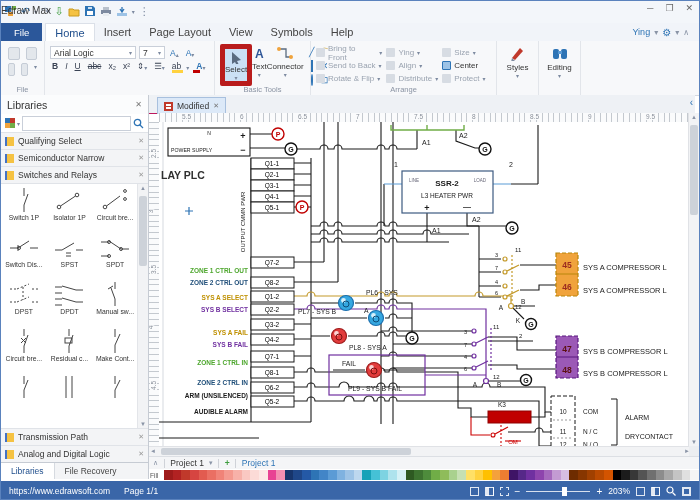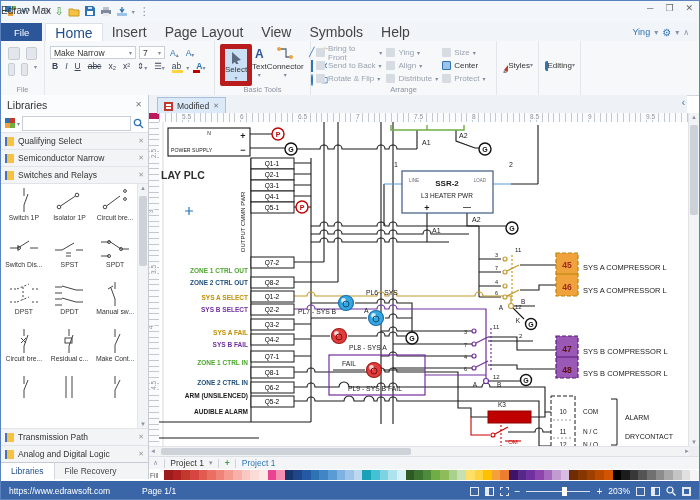--- a/index.html
+++ b/index.html
@@ -9,21 +9,21 @@
   .qat{position:absolute;left:4px;top:3px;display:flex;align-items:center;gap:4px}
   .qicon{font-size:11px;line-height:14px;color:#7d8aa0}
   .qicon.blue{color:#2e74b5}.qicon.green{color:#3f9e3f}
   .caret{font-size:6px;color:#7d8aa0}
   .app-title{position:absolute;left:0;right:0;top:4px;text-align:left;font-size:10px;color:#3a3a3a}
   .win-controls{position:absolute;right:6px;top:2px;display:flex;gap:12px;font-size:9px;color:#666}
   .win-controls span{cursor:default}
   
   .menurow{position:absolute;top:22px;left:0;right:0;height:18px;background:#f1f4f9;display:flex;align-items:stretch}
   .file-tab{background:#2b579a;color:#fff;padding:0 13px;font-size:9.5px;display:flex;align-items:center;margin-right:3px}
-  .mtab{padding:0 9px;font-size:14px;color:#444;display:flex;align-items:center}
+  .mtab{padding:0 9px;font-size:11px;color:#444;display:flex;align-items:center}
   .mtab.active{background:#fff;color:#1f4e8c;border:1px solid #dbe0e8;border-bottom:none}
   .account{margin-left:auto;display:flex;align-items:center;gap:4px;padding-right:10px;font-size:9px;color:#2e74b5}
   .account .gear{font-size:10px;color:#2e74b5}
   .account .chev{color:#8a94a6;font-size:8px}
   
   .ribbon{position:absolute;top:40px;left:0;right:0;height:54px;background:#f7f8fa;border-bottom:1px solid #d3d8e0;display:flex}
   .rgroup{position:relative;border-right:1px solid #e2e5ea;padding:3px 5px 11px;box-sizing:border-box}
   .rlabel{position:absolute;bottom:1px;left:0;right:0;text-align:center;font-size:7.5px;color:#8a93a3}
   .g-file{width:44px}
   .g-file .rowi{display:flex;gap:6px;margin:3px 2px}
@@ -42,21 +42,21 @@
   .minigrid span{font-size:9px;color:#2e74b5;text-align:center;line-height:12px}
   .shape-rect{width:10px;height:7px;background:#9dc3e6;border:1px solid #2e74b5;margin:2px auto}
   .shape-ellipse{width:10px;height:7px;background:#9dc3e6;border:1px solid #2e74b5;border-radius:50%;margin:2px auto}
   .g-arrange{width:186px}
   .arr-cols{display:flex;gap:4px;margin-top:3px}
   .arr-col{display:flex;flex-direction:column;gap:2px}
   .arr-item{display:flex;align-items:center;gap:3px;font-size:8px;color:#9aa3b0;height:11px}
   .arr-item.enabled{color:#333}
   .arr-ic{width:9px;height:9px;background:#d7dce3;border-radius:1px;flex:none}
   .arr-item.enabled .arr-ic{background:#9dc3e6;border:1px solid #2e74b5;box-sizing:border-box}
-  .g-single{width:42px;display:flex;flex-direction:row;align-items:center;padding-top:4px}
+  .g-single{width:42px;display:flex;flex-direction:column;align-items:center;padding-top:4px}
   .g-single .blabel{font-size:8px;color:#333;margin-top:2px}
   .g-rest{flex:1;border-right:none}
   
   .leftpanel{position:absolute;top:94px;left:0;width:148px;bottom:20px;background:#fff;border-right:1px solid #c6cbd3;display:flex;flex-direction:column;box-sizing:border-box}
   .lp-header{height:19px;display:flex;align-items:center;font-size:10.5px;color:#333;padding:0 6px;background:#fbfcfd}
   .lp-header .x{margin-left:auto;font-size:8px;color:#777}
   .lp-search{height:18px;display:flex;align-items:center;gap:2px;padding:0 4px}
   .logo-grid{width:10px;height:10px;display:grid;grid-template-columns:5px 5px;grid-template-rows:5px 5px}
   .logo-grid i{display:block}
   .search-input{flex:1;height:13px;border:1px solid #c9cfd9;background:#fff}
@@ -69,21 +69,21 @@
   .sym-cell svg{flex:none}
   .sym-label{font-size:6.8px;color:#333;white-space:nowrap;overflow:hidden;max-width:44px}
   .sym-scroll{position:absolute;right:0;top:0;bottom:0;width:10px;background:#f2f3f5;border-left:1px solid #e3e5e9;font-size:6px;color:#8a94a6;text-align:center}
   .sym-scroll .thumb{position:absolute;left:1px;right:1px;top:12px;height:70px;background:#cdd2d9;border-radius:2px}
   .sym-scroll .up{position:absolute;top:1px;left:0;right:0}
   .sym-scroll .dn{position:absolute;bottom:1px;left:0;right:0}
   .lp-tabs{height:16px;display:flex;border-top:1px solid #c6cbd3;background:#f3f4f6;font-size:8.5px;color:#444}
   .lp-tab{padding:0 10px;display:flex;align-items:center}
   .lp-tab.active{background:#fff;border-right:1px solid #d6dae0;color:#1f4e8c}
   
-  .tabbar{position:absolute;top:94px;left:148px;right:12px;height:18px;background:#eef1f5;border-bottom:6px solid #be185d}
+  .tabbar{position:absolute;top:94px;left:148px;right:4px;height:18px;background:#eef1f5;border-bottom:1px solid #be185d}
   .doctab{position:absolute;left:8px;top:2px;height:16px;background:#dce9f8;border:1px solid #a8c0de;border-bottom:none;display:flex;align-items:center;gap:4px;padding:0 6px;font-size:8.5px;color:#333}
   .tab-scroll{position:absolute;right:2px;top:2px;font-size:10px;color:#2e74b5}
   .hruler{position:absolute;top:112px;left:158px;width:532px;height:9px;background:#fafbfc;border-bottom:1px solid #d8dce2;background-image:repeating-linear-gradient(to right,rgba(130,140,152,.45) 0 1px,transparent 1px 5.8px);overflow:hidden}
   .hruler span{position:absolute;top:0;font-size:6.5px;color:#8a919b;background:#fafbfc;padding:0 1px}
   .vruler{position:absolute;top:121px;left:148px;width:10px;height:324px;background:#fafbfc;border-right:1px solid #d8dce2;background-image:repeating-linear-gradient(to bottom,rgba(130,140,152,.45) 0 1px,transparent 1px 5.8px);overflow:hidden}
   .vruler span{position:absolute;left:0;font-size:6.5px;color:#8a919b;transform:rotate(-90deg);background:#fafbfc}
   .canvas{position:absolute;top:121px;left:158px;width:532px;height:324px;background:#fff}
   .vscroll{position:absolute;top:112px;right:0;width:10px;height:333px;background:#f2f3f5;border-left:1px solid #e0e2e6;font-size:6px;color:#8a94a6;text-align:center}
   .vscroll .thumb{position:absolute;left:1px;right:1px;top:12px;height:90px;background:#cdd2d9;border-radius:2px}
   .hscroll{position:absolute;left:148px;top:445px;width:542px;height:10px;background:#f2f3f5;border-top:1px solid #e0e2e6;font-size:6px;color:#8a94a6}
@@ -94,21 +94,21 @@
   .projectrow .plus{color:#3f9e3f;font-weight:bold}
   .projectrow .ptab{color:#2e74b5}
   .projectrow .chev{color:#8a94a6;font-size:7px}
   .paletterow{position:absolute;left:148px;right:0;top:468px;height:12px;background:#fff;display:flex;align-items:center}
   .fill-lb{font-size:6.5px;color:#555;width:14px;flex:none;padding-left:1px}
   .palette{flex:1;display:flex;height:10px}
   .sw{flex:1}
   
   .statusbar{position:absolute;left:0;right:0;top:480px;height:20px;background:#3a66a8;color:#fff;display:flex;align-items:center;font-size:8.5px}
   .sb-url{padding-left:8px}
-  .sb-page{padding-left:32px}
+  .sb-page{padding-left:14px}
   .sb-right{margin-left:auto;display:flex;align-items:center;gap:6px;padding-right:8px}
   .sb-ic{width:9px;height:9px;border:1px solid rgba(255,255,255,.85);box-sizing:border-box}
   .sb-ic.split{background:linear-gradient(to right,rgba(255,255,255,.85) 50%,transparent 50%)}
   .slider{width:64px;height:1px;background:rgba(255,255,255,.8);position:relative}
   .slider .thumb{position:absolute;top:-4px;left:36px;width:5px;height:9px;background:#fff}
   .zoombtn{font-size:10px;color:#fff}
 </style>
 </head>
 <body>
 
@@ -179,21 +179,21 @@
       <div class="rowi">
           <div class="mini-doc"></div>
           <div class="mini-doc"></div>
           <span class="caret">▾</span>
         </div>
       <div class="rlabel">File</div>
     </div>
     <div class="rgroup g-font">
       <div class="fontrow">
         <div class="combo" style="width:86px">
-            <span>Make Narrow</span>
+            <span>Arial Logic</span>
             <span class="caret">▾</span>
           </div>
         <div class="combo" style="width:26px">
             <span>7</span>
             <span class="caret">▾</span>
           </div>
         <span class="fbtn" style="color:#2e74b5">
             <span>A</span>
             <span class="caret">▴</span>
           </span>

